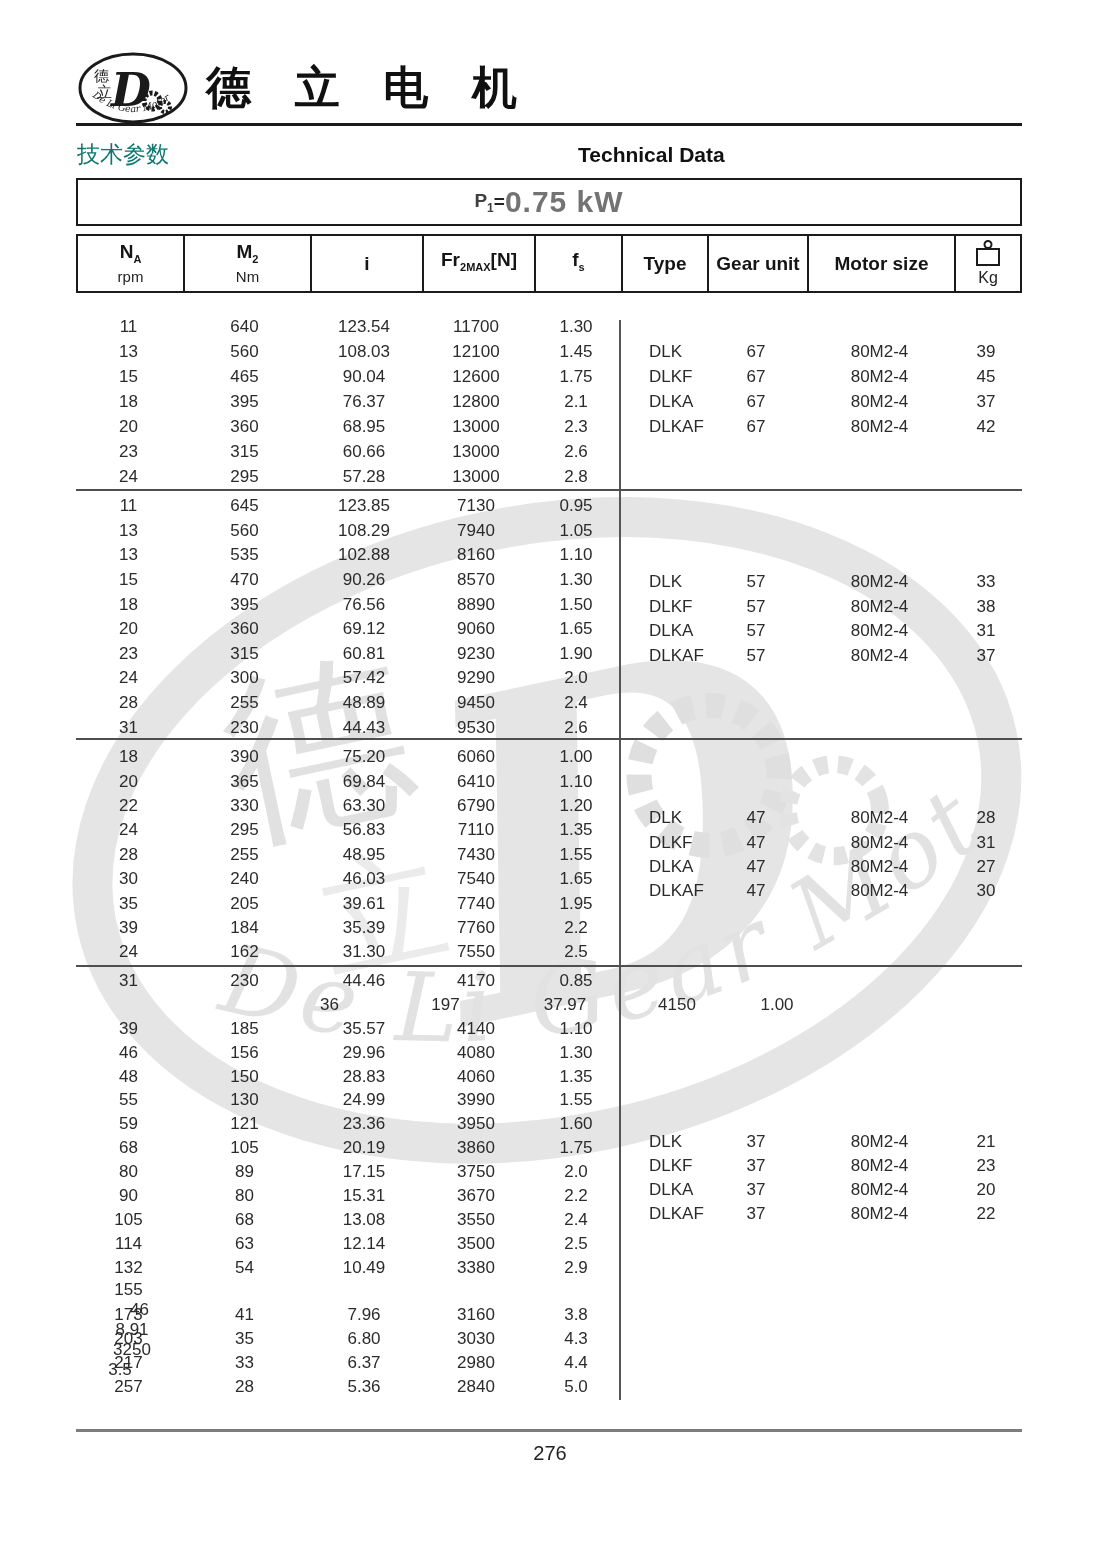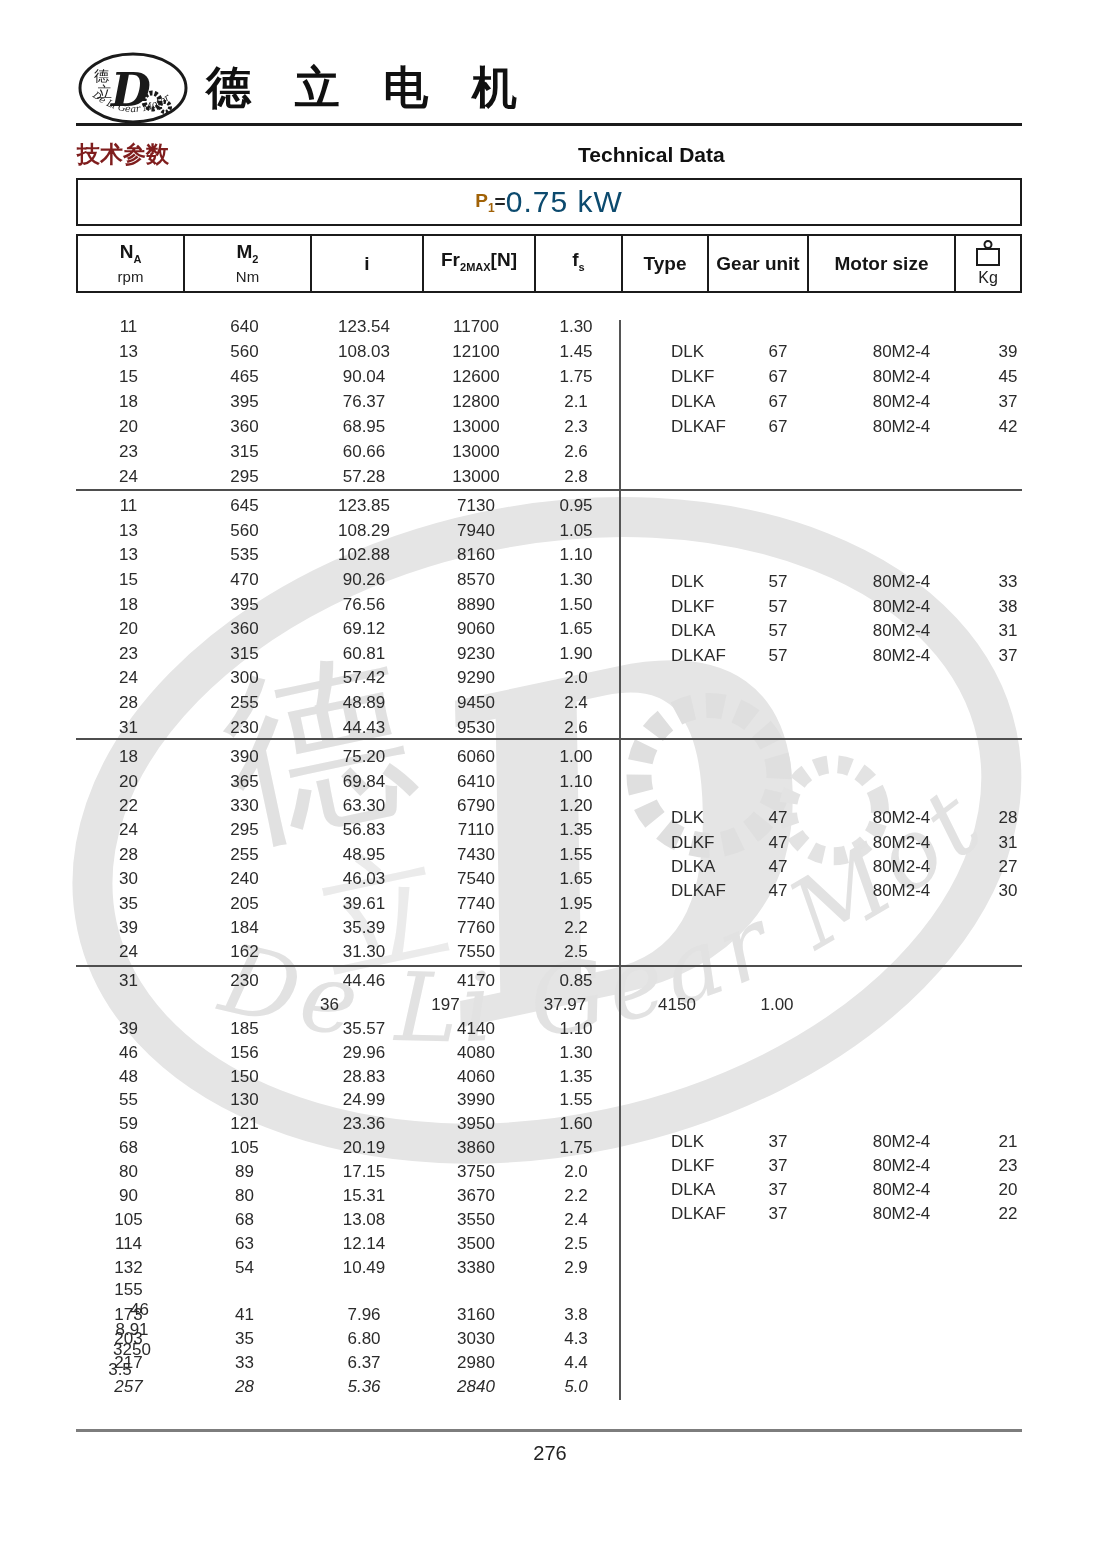--- a/index.html
+++ b/index.html
@@ -7,30 +7,30 @@
         font-family:"Liberation Sans",sans-serif;color:#222;}
 
   
   .wm{position:absolute;left:20px;top:415px;z-index:0;}
 
   
   .logo{position:absolute;left:76px;top:50px;z-index:2;}
   .brand{position:absolute;left:206px;top:58px;z-index:2;font-family:"DejaVu Serif",serif;
          font-weight:bold;font-size:45px;letter-spacing:14px;color:#101010;}
   .rule-top{position:absolute;left:76px;top:123px;width:946px;height:3px;background:#1b1b1b;z-index:2;}
-  .sec-cn{position:absolute;left:77px;top:139px;font-size:23px;font-weight:bold;color:#7f1d1d;z-index:2;}
+  .sec-cn{position:absolute;left:77px;top:139px;font-size:23px;font-weight:normal;color:#0f766e;z-index:2;}
   .sec-en{position:absolute;left:578px;top:143px;font-size:21px;font-weight:bold;color:#111;z-index:2;}
 
   
   .pbox{position:absolute;left:76px;top:178px;width:946px;height:48px;border:2px solid #1b1b1b;
         box-sizing:border-box;display:flex;align-items:center;justify-content:center;z-index:2;background:transparent;}
-  .pbox .psym{font-size:19px;font-weight:bold;color:#a16207;}
+  .pbox .psym{font-size:19px;font-weight:bold;color:#404040;}
   .pbox sub{font-size:12px;font-weight:bold;}
   .pbox .peq{font-size:19px;font-weight:bold;}
-  .pbox .pval{font-size:30px;font-weight:normal;letter-spacing:1px;color:#0c4a6e;}
+  .pbox .pval{font-size:30px;font-weight:bold;letter-spacing:1px;color:#737373;}
 
   
   .thead{position:absolute;left:76px;top:234px;width:946px;height:59px;border:2px solid #1b1b1b;
          box-sizing:border-box;display:flex;z-index:2;background:transparent;}
   .th{border-left:2px solid #1b1b1b;display:flex;flex-direction:column;align-items:center;
       justify-content:center;box-sizing:border-box;}
   .th:first-child{border-left:none;}
   .th .main{font-size:19px;font-weight:bold;color:#151515;line-height:20px;}
   .th .main sub{font-size:11px;font-weight:bold;}
   .th .unit{font-size:15px;color:#222;line-height:17px;}
@@ -42,21 +42,21 @@
   .kg-unit{font-size:16px;margin-top:3px;}
 
   
   .data-area{position:absolute;left:76px;top:293px;width:946px;height:1107px;z-index:2;}
   .vline{position:absolute;left:543px;top:27px;bottom:0;width:2px;background:#555;}
   .block{position:relative;box-sizing:border-box;}
   .block.sep{border-bottom:2px solid #4e4e4e;}
   .drow{display:flex;}
   .dcell{font-size:17px;color:#2b2b2b;display:flex;align-items:center;justify-content:center;}
   .c0{width:105px}.c1{width:127px}.c2{width:112px}.c3{width:112px}.c4{width:88px}
-  .variants{position:absolute;left:565px;width:403px;text-align:right;}
+  .variants{position:absolute;left:543px;width:403px;text-align:right;}
   .vrow{display:flex;}
   .vcell{font-size:17px;color:#2b2b2b;display:flex;align-items:center;justify-content:center;}
   .v0{width:87px;justify-content:flex-start;padding-left:30px;box-sizing:border-box;}
   .v1{width:100px}.v2{width:147px}.v3{width:66px}
 
   
   .frule{position:absolute;left:76px;top:1429px;width:946px;height:3px;background:#7d7d7d;z-index:2;}
   .pageno{position:absolute;left:0;top:1442px;width:100%;text-align:center;font-size:20px;color:#222;z-index:2;}
 </style>
 </head>
@@ -517,21 +517,21 @@
           <div class="dcell c3">3030</div>
           <div class="dcell c4">4.3</div>
         </div>
         <div class="drow" style="height: 23.9px;">
           <div class="dcell c0">217</div>
           <div class="dcell c1">33</div>
           <div class="dcell c2">6.37</div>
           <div class="dcell c3">2980</div>
           <div class="dcell c4">4.4</div>
         </div>
-        <div class="drow" style="height: 23.9px; font-style: italic;">
+        <div class="drow" style="height: 23.9px;">
           <div class="dcell c0">257</div>
           <div class="dcell c1">28</div>
           <div class="dcell c2">5.36</div>
           <div class="dcell c3">2840</div>
           <div class="dcell c4">5.0</div>
         </div>
         <div class="variants" style="top: 163px;">
           <div class="vrow" style="height: 23.9px;">
             <div class="vcell v0">DLK</div>
             <div class="vcell v1">37</div>

